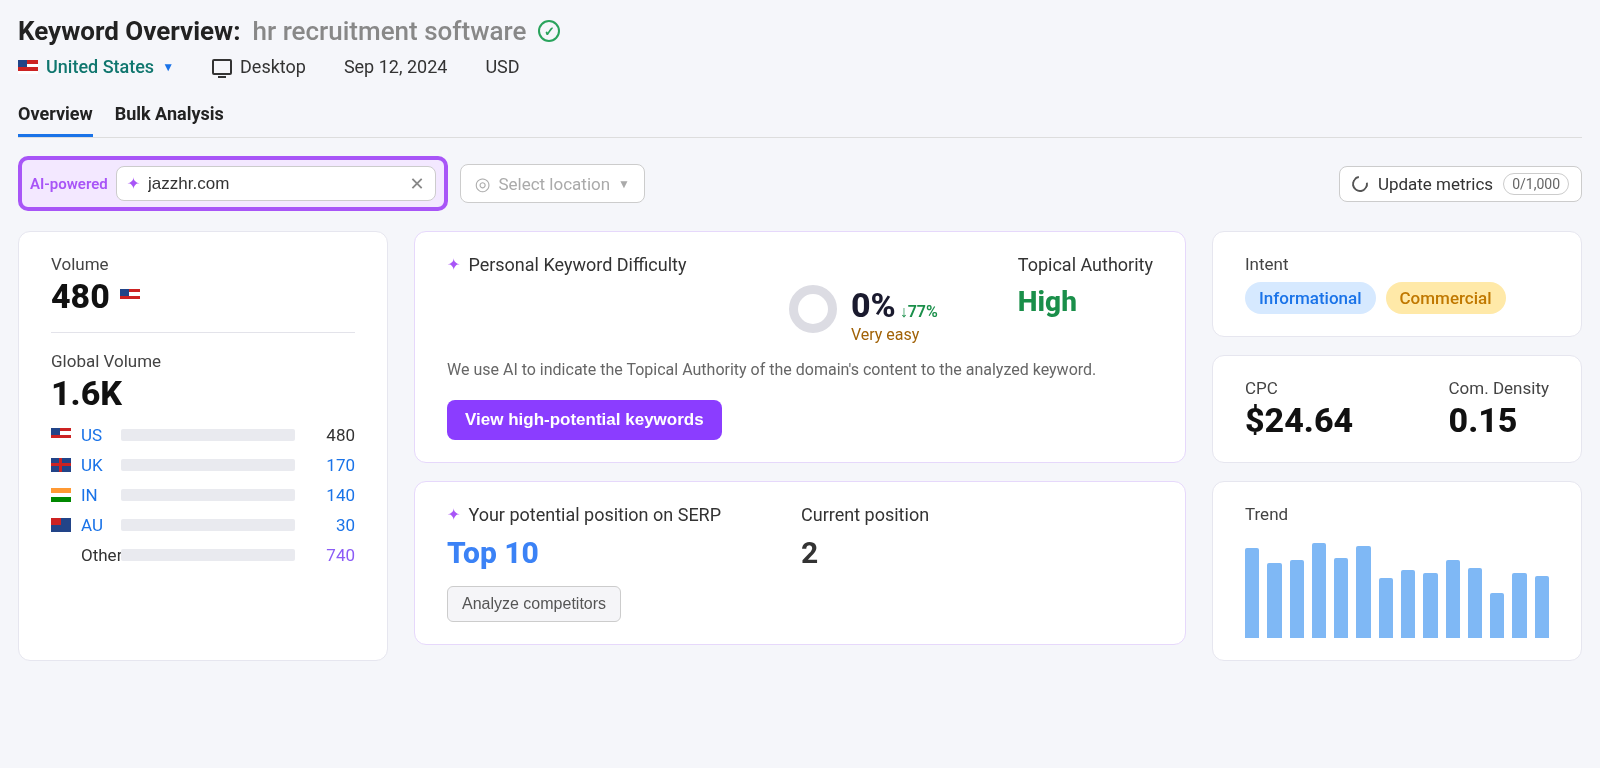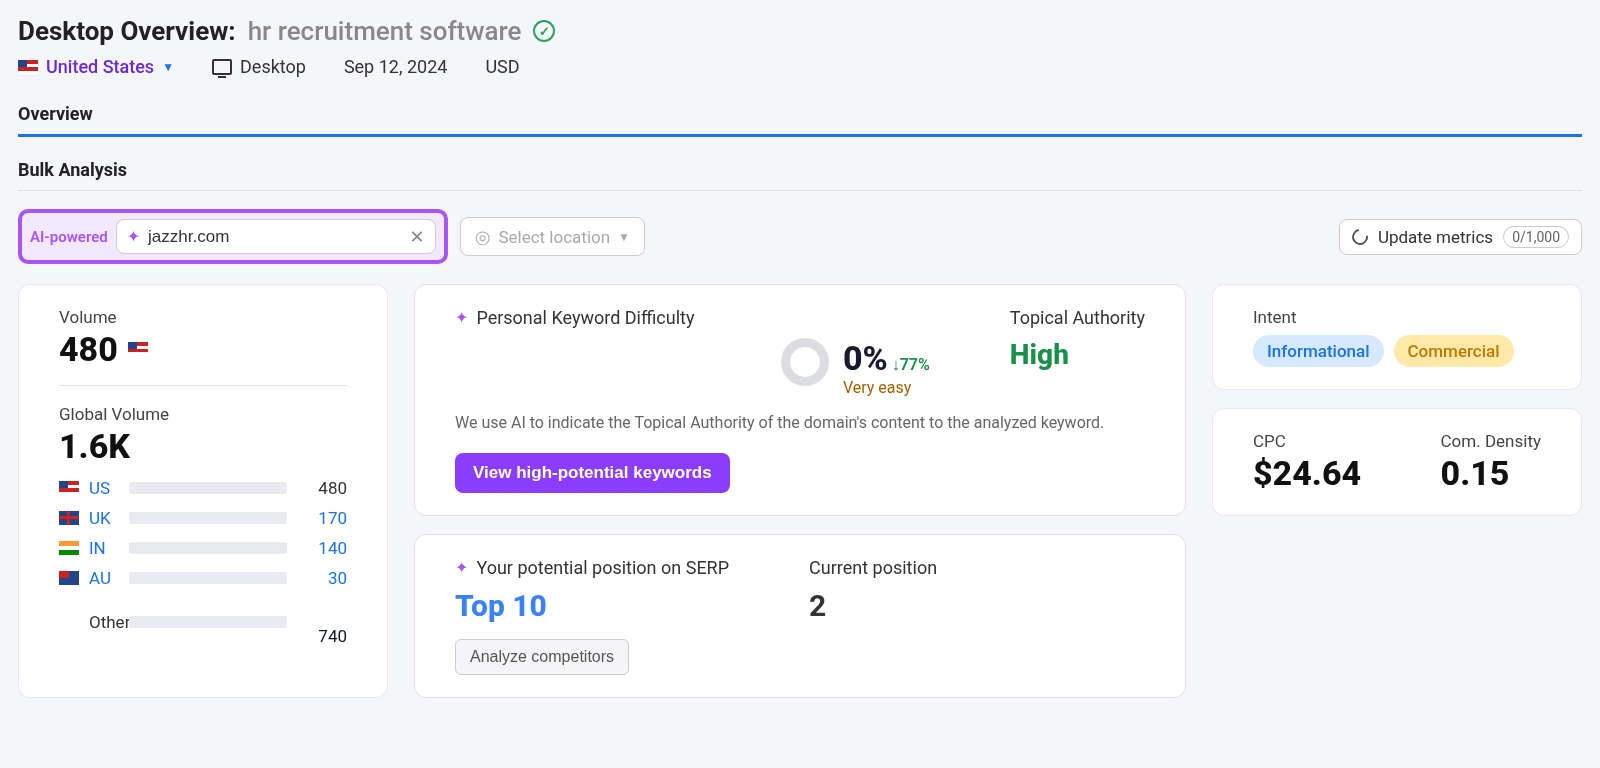--- a/index.html
+++ b/index.html
@@ -4,61 +4,61 @@
 <style>
 * { box-sizing: border-box; margin: 0; padding: 0; }
 body { font-family: -apple-system, BlinkMacSystemFont, "Segoe UI", Roboto, Helvetica, Arial, sans-serif; background: #f5f6fa; color: #1a1a2e; }
 .page { padding: 16px 18px; }
 .header-row { display: flex; align-items: center; gap: 12px; margin-bottom: 10px; }
 .header-title { font-size: 26px; font-weight: 700; color: #222; }
 .header-keyword { font-size: 26px; font-weight: 500; color: #888; }
 .check-badge { width: 22px; height: 22px; border: 2px solid #29a35c; border-radius: 50%; display:inline-flex; align-items:center; justify-content:center; color:#29a35c; font-weight:700; font-size:13px; }
 .meta-row { display:flex; align-items:center; gap: 38px; font-size:18px; color:#333; margin-bottom: 26px; }
 .meta-item { display:flex; align-items:center; gap:8px; }
-.country-link { color:#6d28d9; font-weight:500; }
+.country-link { color:#0f766e; font-weight:500; }
 .chev-down { color:#1a73e8; font-size:12px; }
 .flag-us { display:inline-block; width:20px; height:14px; background:linear-gradient(#c22 25%, #fff 25% 50%, #c22 50% 75%, #fff 75%); position:relative; }
 .flag-us::before{ content:""; position:absolute; left:0; top:0; width:9px; height:7px; background:#224488; }
 .flag-uk { display:inline-block; width:20px; height:14px; background:#224488; position:relative;}
 .flag-uk::before{content:"";position:absolute;left:0;right:0;top:5px;height:3px;background:#c22;}
 .flag-uk::after{content:"";position:absolute;top:0;bottom:0;left:8px;width:3px;background:#c22;}
 .flag-in{display:inline-block;width:20px;height:14px;background:linear-gradient(#f93 33%,#fff 33% 66%,#080 66%);}
 .flag-br{display:inline-block;width:20px;height:14px;background:#093;position:relative;}
 .flag-br::before{content:"";position:absolute;left:4px;top:2px;width:12px;height:10px;background:#fd0;transform:rotate(45deg);}
 .flag-au{display:inline-block;width:20px;height:14px;background:#224488;position:relative;}
 .flag-au::before{content:"";position:absolute;left:0;top:0;width:10px;height:7px;background:#c22;}
-.tabs { display:flex; gap:22px; border-bottom:1px solid #ddd; margin-bottom:18px;flex-direction:column; }
+.tabs { display:flex; gap:22px; border-bottom:1px solid #ddd; margin-bottom:18px; }
 .tab { padding:0 0 10px 0; font-size:18px; font-weight:700; color:#222; cursor:pointer; }
 .tab.active { border-bottom:3px solid #1a73e8; }
 .controls-row { display:flex; align-items:center; gap:12px; margin-bottom:20px; justify-content:space-between; }
 .controls-left { display:flex; gap:12px; align-items:center; }
 .ai-box { display:flex; align-items:center; gap:8px; background:#f3e8ff; border:4px solid #a855f7; border-radius:10px; padding:6px 8px; }
 .ai-label { color:#a855f7; font-weight:600; font-size:15px;text-align:center; }
 .ai-input-wrap { display:flex; align-items:center; gap:8px; background:#fff; border:1px solid #ccc; border-radius:8px; padding:6px 10px; min-width:320px; }
 .sparkle-icon { color:#a855f7; font-size:16px; }
 .ai-input { border:none; outline:none; font-size:17px; flex:1; color:#333; }
 .clear-x { color:#888; cursor:pointer; font-size:18px; }
 .loc-box { display:flex; align-items:center; gap:8px; border:1px solid #ccc; border-radius:8px; padding:8px 14px; background:#fff; color:#aaa; font-size:17px; }
 .update-box { display:flex; align-items:center; gap:10px; border:1px solid #ccc; border-radius:8px; padding:6px 12px; background:#fff; font-size:17px; color:#333; }
 .counter-pill { border:1px solid #ccc; border-radius:14px; padding:2px 8px; font-size:14px; color:#666; }
 .grid { display:grid; grid-template-columns: 370px 1fr 370px; gap:26px; }
-.card { background:#fff; border:1px solid #e6e6ef; border-radius:12px; padding:22px 40px; }
+.card { background:#fff; border:1px solid #e6e6ef; border-radius:12px; padding:22px 32px; }
 .card.special { border:1px solid #e6d8fb; }
 .small-label { font-size:17px; color:#444; margin-bottom:2px; }
 .big-num { font-size:34px; font-weight:800; color:#111; }
 .divider { height:1px; background:#e3e3ea; margin:16px 0 18px; }
 .country-list { display:flex; flex-direction:column; gap:10px; margin-top:12px; }
 .country-row { display:flex; align-items:center; gap:10px; font-size:17px; }
 .country-row .cc { color:#1a73e8; width:30px; }
 .country-row .bar-wrap { flex:1; height:12px; background:#e9eaef; border-radius:2px; overflow:hidden; }
 .country-row .bar-fill { height:100%; background:#3b82f6; }
 .country-row .val { width:50px; text-align:right; color:#1a73e8; }
 .country-row.first .val{ color:#333; }
 .country-row.other .cc{ color:#333; }
-.country-row.other .val{ color:#0f172a;margin-top:28px; }
+.country-row.other .val{ color:#8b5cf6; }
 .mid-col { display:flex; flex-direction:column; gap:18px; }
 .pkd-row { display:flex; gap:80px; }
 .pkd-header { display:flex; align-items:center; gap:8px; font-size:18px; color:#333; margin-bottom:10px; }
 .pkd-body { display:flex; gap:14px; align-items:flex-start;justify-content:flex-end; }
 .donut { width:48px; height:48px; border-radius:50%; border:9px solid #dcdce3; }
 .pkd-val { font-size:34px; font-weight:800; }
 .delta { color:#1a8f4a; font-size:16px; font-weight:600; }
 .very-easy { color:#a16207; font-size:16px; }
 .ta-val { font-size:28px; font-weight:800; color:#1a8f4a; }
 .note { color:#666; font-size:16px; line-height:1.5; margin:14px 0 18px; }
@@ -78,21 +78,21 @@
 .desktop-icon{ display:inline-block; width:20px; height:16px; border:2px solid #333; border-radius:2px; position:relative; }
 .desktop-icon::after{ content:""; position:absolute; left:4px; right:4px; bottom:-5px; height:2px; background:#333; }
 .refresh-icon{ display:inline-block; width:16px; height:16px; border:2px solid #555; border-radius:50%; border-top-color:transparent; transform:rotate(35deg); }
 .pin-icon{ color:#aaa; font-size:18px; }
 </style>
 </head>
 <body>
 
 <div class="page">
   <div class="header-row">
-    <span class="header-title">Desktop Overview:</span>
+    <span class="header-title">Keyword Overview:</span>
     <span class="header-keyword">hr recruitment software</span>
     <span class="check-badge">✓</span>
   </div>
 
   <div class="meta-row">
     <div class="meta-item">
       <span class="flag-us"></span>
       <span class="country-link">United States</span>
       <span class="chev-down">▼</span>
     </div>
@@ -240,15 +240,34 @@
           <div>
             <div class="small-label">CPC</div>
             <div class="big-num">$24.64</div>
           </div>
           <div>
             <div class="small-label">Com. Density</div>
             <div class="big-num">0.15</div>
           </div>
         </div>
       </div>
+      <div class="card">
+        <div class="small-label">Trend</div>
+        <div class="trend-bars" id="trend-bars">
+            <div class="trend-bar" style="height: 90%;"></div>
+            <div class="trend-bar" style="height: 75%;"></div>
+            <div class="trend-bar" style="height: 78%;"></div>
+            <div class="trend-bar" style="height: 95%;"></div>
+            <div class="trend-bar" style="height: 80%;"></div>
+            <div class="trend-bar" style="height: 92%;"></div>
+            <div class="trend-bar" style="height: 60%;"></div>
+            <div class="trend-bar" style="height: 68%;"></div>
+            <div class="trend-bar" style="height: 65%;"></div>
+            <div class="trend-bar" style="height: 78%;"></div>
+            <div class="trend-bar" style="height: 70%;"></div>
+            <div class="trend-bar" style="height: 45%;"></div>
+            <div class="trend-bar" style="height: 65%;"></div>
+            <div class="trend-bar" style="height: 62%;"></div>
+          </div>
+      </div>
     </div>
   </div>
 </div>
 
 </body></html>

